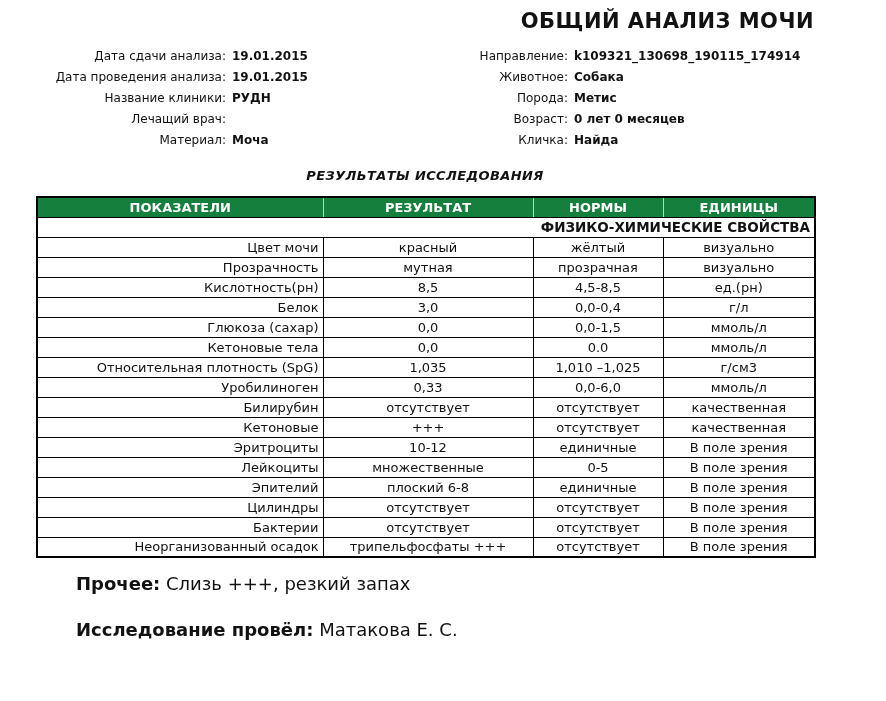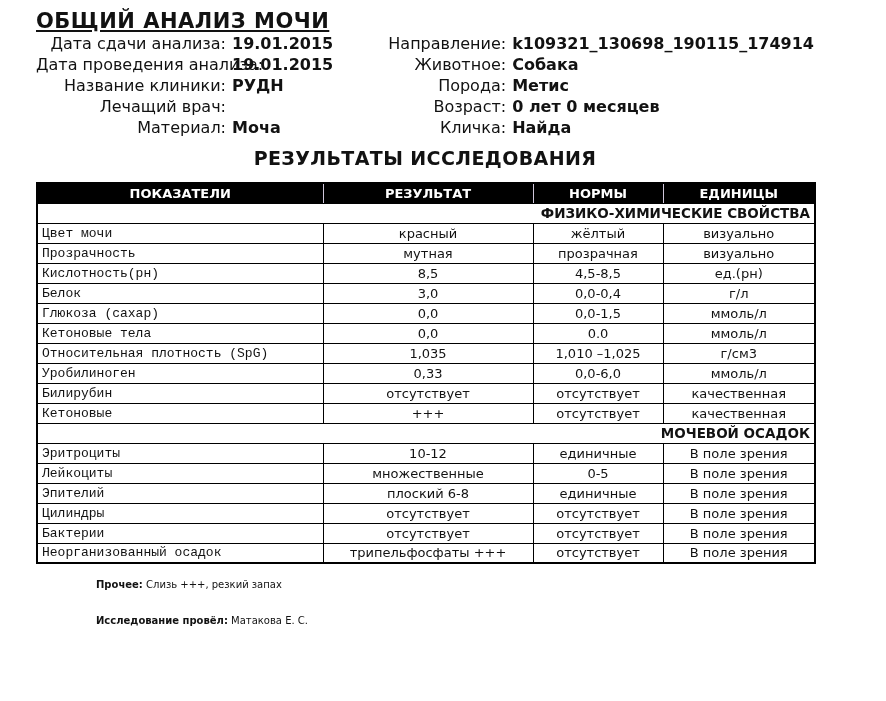--- a/index.html
+++ b/index.html
@@ -13,85 +13,86 @@
     height: 701px;
     background: #ffffff;
     overflow: hidden;
   }
   .content {
     margin-left: 36px;
     width: 778px;
   }
   .doc-title {
     padding-top: 9px;
-    text-align: left;
+    text-align: right;
     font-size: 21px;
     font-weight: 600;
     letter-spacing: 0.5px;
-    text-decoration: underline;
   }
   .info {
     display: flex;
-    font-size: 16px;
+    margin-top: 13px;
+    font-size: 12px;
     align-items: center;
   }
   .info-col-left  { width: 407px; }
   .info-col-right { flex: 1; }
   .info-row { display: flex; line-height: 21px; }
   .info-label { text-align: right; white-space: nowrap; }
   .info-col-left  .info-label { width: 190px; }
   .info-col-right .info-label { width: 125px; }
   .info-value { margin-left: 6px; font-weight: bold; white-space: nowrap; }
   .results-title {
-    margin-top: 9px;
+    margin-top: 17px;
     margin-bottom: 13px;
     text-align: center;
-    font-size: 19px;
+    font-size: 13px;
     font-weight: 600;
     letter-spacing: 0.4px;
+    font-style: italic;
   }
   table.results {
     border-collapse: collapse;
     table-layout: fixed;
     width: 778px;
     border: 2px solid #000;
     font-size: 13px;
   }
   col.c1 { width: 286px; }
   col.c2 { width: 210px; }
   col.c3 { width: 130px; }
   col.c4 { width: 152px; }
   table.results th {
-    background: #000000;
+    background: #15803d;
     color: #ffffff;
     font-weight: bold;
     font-size: 13px;
     height: 20px;
     border: 1px solid #000;
     border-left-color: #cfc6da;
     border-right-color: #cfc6da;
     padding: 0 3px;
   }
   table.results td {
     border: 1px solid #000;
     height: 20px;
     padding: 0 4px;
     text-align: center;
     white-space: nowrap;
     overflow: hidden;
   }
-  table.results td.param { text-align: left; font-family: Liberation Mono, monospace; }
+  table.results td.param { text-align: right; }
   table.results td.section {
     font-weight: bold;
     font-size: 13.5px;
     text-align: right;
   }
   .note {
-    margin-left: 60px;
-    font-size: 10px;
+    margin-left: 40px;
+    font-size: 18px;
   }
   .note-other    { margin-top: 15px; }
   .note-perform  { margin-top: 25px; }
   .note .b { font-weight: bold; }
 </style>
 </head>
 <body>
 
 <div class="page">
   <div class="content">
@@ -220,23 +221,20 @@
             <td>отсутствует</td>
             <td>качественная</td>
           </tr>
           <tr>
             <td class="param">Кетоновые</td>
             <td>+++</td>
             <td>отсутствует</td>
             <td>качественная</td>
           </tr>
           <tr>
-            <td class="section" colspan="4">МОЧЕВОЙ ОСАДОК</td>
-          </tr>
-          <tr>
             <td class="param">Эритроциты</td>
             <td>10-12</td>
             <td>единичные</td>
             <td>В поле зрения</td>
           </tr>
           <tr>
             <td class="param">Лейкоциты</td>
             <td>множественные</td>
             <td>0-5</td>
             <td>В поле зрения</td>

